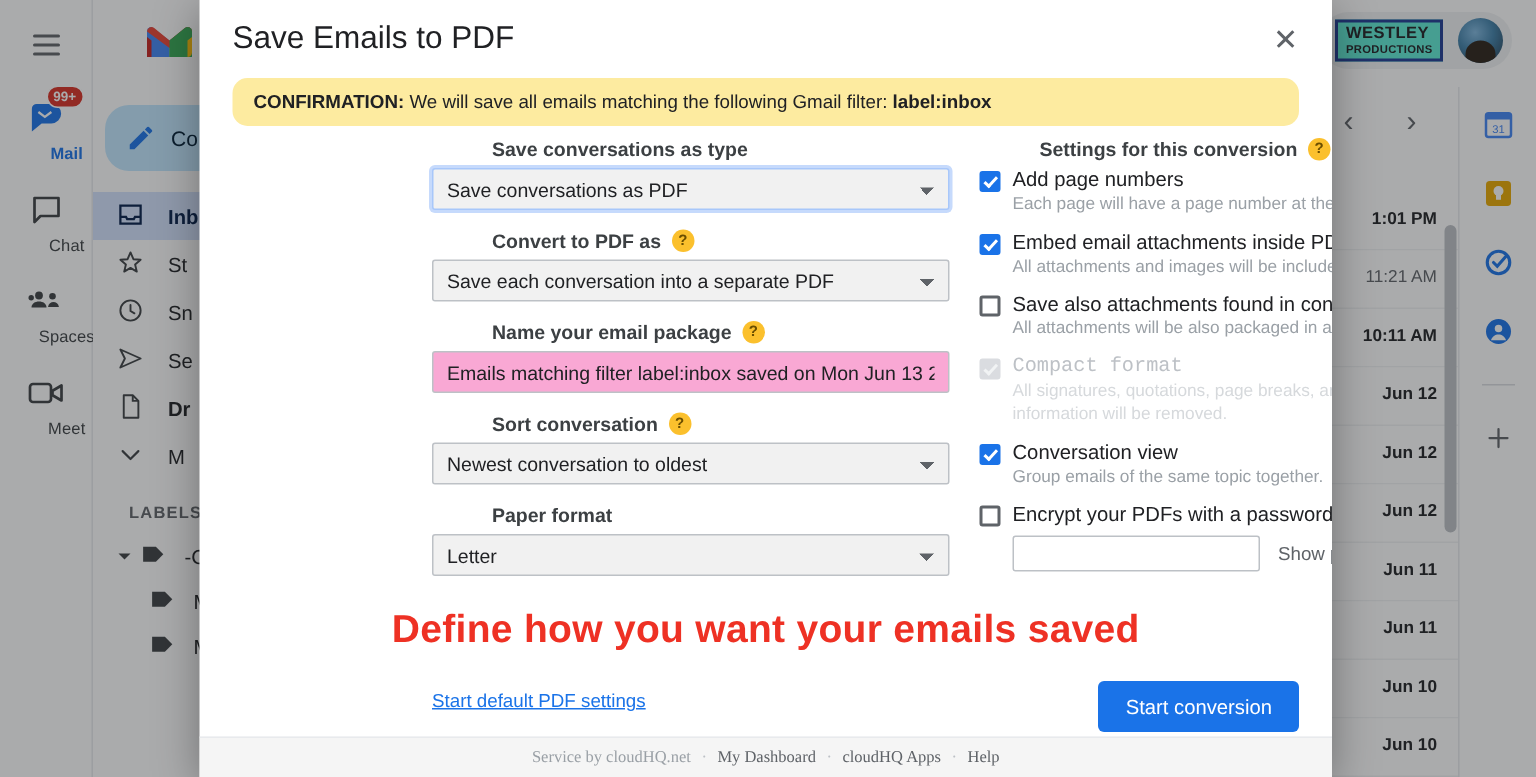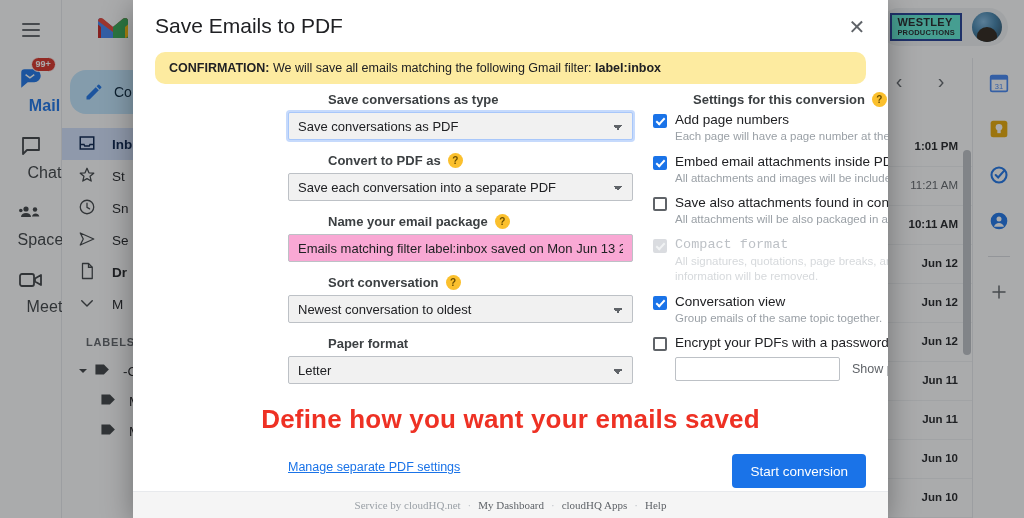--- a/index.html
+++ b/index.html
@@ -21,21 +21,21 @@
     box-sizing: border-box;
   }
   .gm-hamburger { width: 40px; height: 40px; display: flex; flex-direction: column;
     justify-content: center; align-items: center; gap: 4px; margin-bottom: 14px; }
   .gm-hamburger i { display: block; width: 18px; height: 2px; background: #5f6368; border-radius: 1px; }
 
   .rail-item { width: 56px; display: flex; flex-direction: column; align-items: center;
     margin-bottom: 16px; position: relative; }
   .rail-ico { width: 30px; height: 30px; display: flex; align-items: center; justify-content: center;
     position: relative; margin-bottom: 3px; }
-  .rail-lbl { font-size: 16px; color: #3c4043; letter-spacing: .1px; margin-left: 28px; }
+  .rail-lbl { font-size: 11px; color: #3c4043; letter-spacing: .1px; margin-left: 28px; }
   .rail-item.active .rail-lbl { color: #1a73e8; font-weight: bold; }
   .badge { position: absolute; top: -7px; left: 15px; background: #d93025; color: #fff;
     font-size: 9px; font-weight: bold; border-radius: 8px; padding: 1px 4px; line-height: 11px;
     border: 1.5px solid #fff; }
 
   .gm-main { position: absolute; left: 62px; top: 0; right: 0; height: 518px; background: #ffffff; }
 
   .gm-topbar { position: absolute; left: 0; top: 0; right: 0; height: 58px; }
   .gm-logo { position: absolute; left: 36px; top: 16px; display: flex; align-items: center; gap: 6px; }
   .gm-logo-text { font-size: 21px; color: #5f6368; letter-spacing: -.5px; }
@@ -499,21 +499,21 @@
         </div>
         <div class="pwd-row">
           <input class="pwd-input" type="text" value="" style="">
           <span class="pwd-show">Show password</span>
         </div>
       </div>
     </div>
 
     <div class="m-annot">Define how you want your emails saved</div>
 
-    <a class="m-link" href="#">Manage separate PDF settings</a>
+    <a class="m-link" href="#">Start default PDF settings</a>
     <button class="m-cta">Start conversion</button>
 
     <div class="m-foot">
       <span class="mut">Service by cloudHQ.net</span>
       <span class="dot">·</span>
       <span class="lnk">My Dashboard</span>
       <span class="dot">·</span>
       <span class="lnk">cloudHQ Apps</span>
       <span class="dot">·</span>
       <span class="lnk">Help</span>

